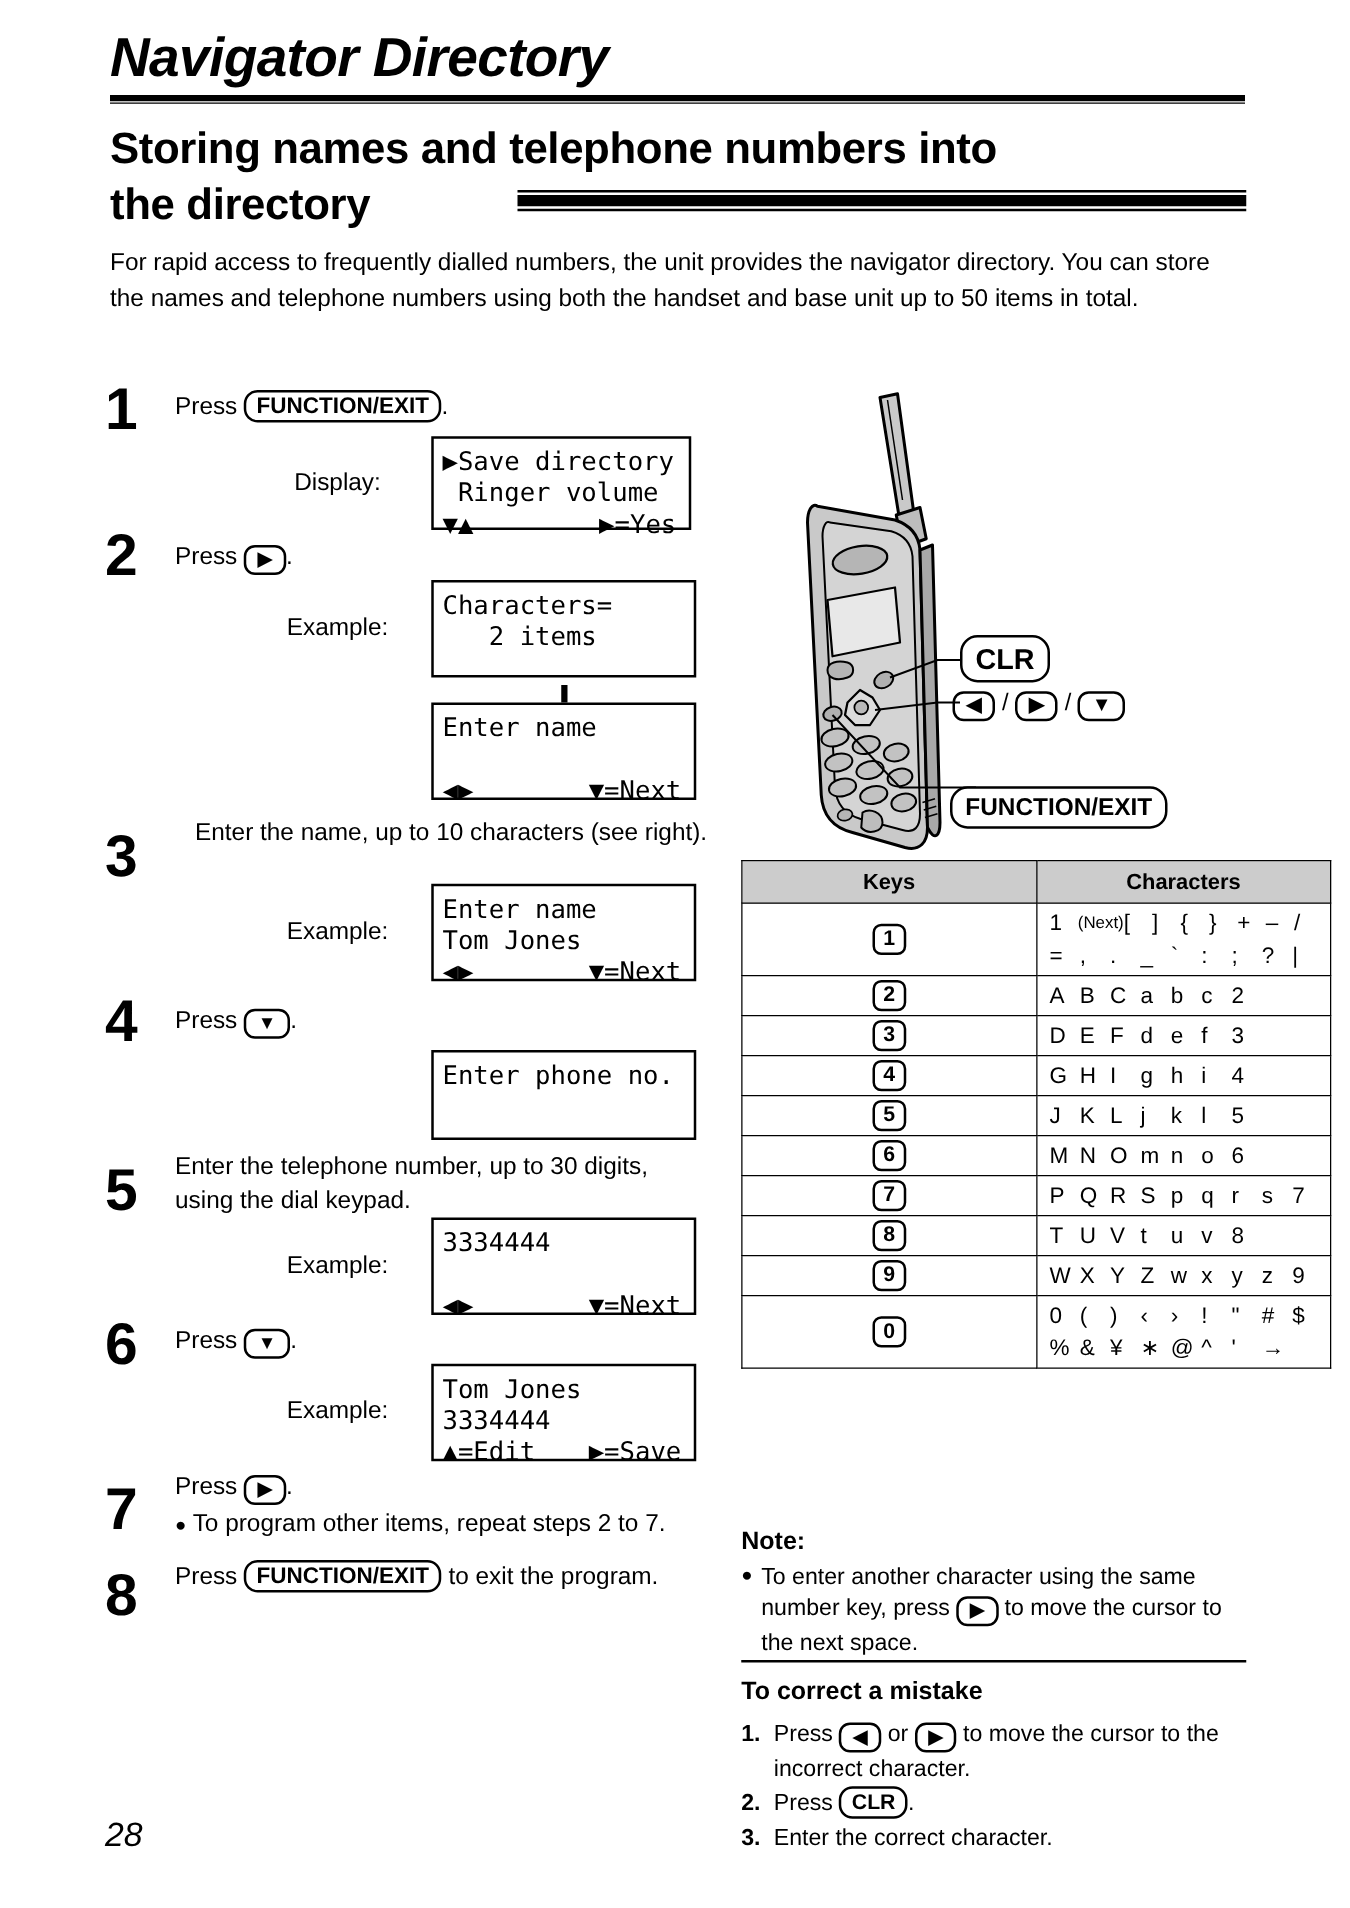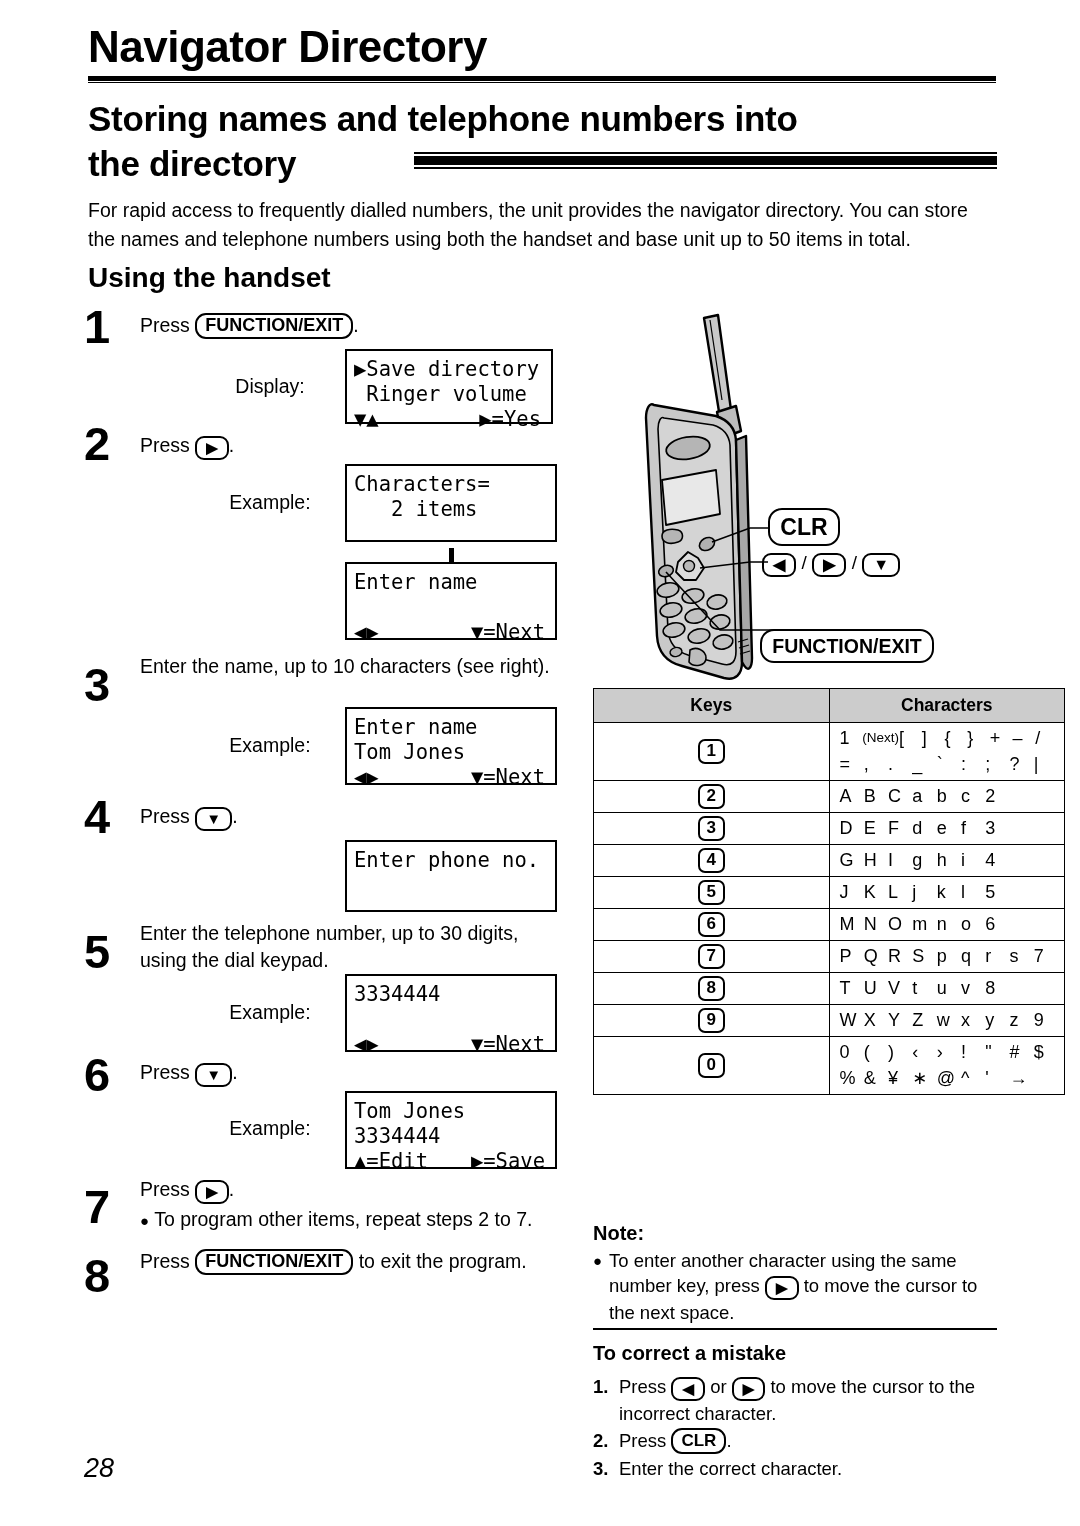--- a/index.html
+++ b/index.html
@@ -11,21 +11,21 @@
     position: relative;
     font-family: "Liberation Sans", sans-serif;
     color: #000000;
     overflow: hidden;
   }
   .page { position: absolute; inset: 0; }
 
   
   .chapter-title {
     position: absolute; left: 88px; top: 22px;
-    font-size: 44px; font-weight: bold; 
+    font-size: 44px; font-weight: bold; font-style: italic;
     letter-spacing: -0.5px;
     white-space: nowrap;
   }
   .chapter-rule {
     position: absolute; left: 88px; top: 76px;
     width: 908px; height: 5px; background: #000;
   }
   .chapter-rule::after{
     content:""; position:absolute; left:0; top:6px;
     width:100%; height:1px; background:#000;
@@ -206,21 +206,20 @@
   <div class="chapter-rule"></div>
 
   <div class="section-title">Storing names and telephone numbers into the directory</div>
   <div class="deco-rule">
       <i class="a"></i>
       <i class="b"></i>
       <i class="c"></i>
     </div>
 
   <div class="intro">For rapid access to frequently dialled numbers, the unit provides the navigator directory. You can store the names and telephone numbers using both the handset and base unit up to 50 items in total.</div>
-  <div class="subhead">Using the handset</div>
 
   <div class="step-num" style="left:84px; top:303px;">1</div>
   <div class="step-text" style="left:140px; top:312px; width:400px;">
     <span>Press</span>
     <span class="keycap">FUNCTION/EXIT</span><span>.</span>
   </div>
   <div class="lbl" style="left:210px; top:374px; width:120px;">Display:</div>
   <div class="lcd" style="left:345px; top:349px; width:208px; height:75px;">
     <div class="row"><span>▶Save directory</span></div>
     <div class="row"><span> Ringer volume</span></div>
@@ -241,21 +240,21 @@
       <span class="shaft"></span>
       <span class="head"></span>
     </div>
   <div class="lcd" style="left:345px; top:562px; width:212px; height:78px;">
     <div class="row"><span>Enter name</span></div>
     <div class="row"><span></span></div>
     <div class="row"><span>◀▶</span><span class="r">▼=Next</span></div>
   </div>
 
   <div class="step-num" style="left:84px; top:661px;">3</div>
-  <div class="step-text" style="left:140px; top:653px; width:410px;">Enter the name, up to 10 characters (see right).</div>
+  <div class="step-text" style="left:156px; top:653px; width:410px;">Enter the name, up to 10 characters (see right).</div>
   <div class="lbl" style="left:210px; top:733px; width:120px;">Example:</div>
   <div class="lcd" style="left:345px; top:707px; width:212px; height:78px;">
     <div class="row"><span>Enter name</span></div>
     <div class="row"><span>Tom Jones</span></div>
     <div class="row"><span>◀▶</span><span class="r">▼=Next</span></div>
   </div>
 
   <div class="step-num" style="left:84px; top:793px;">4</div>
   <div class="step-text" style="left:140px; top:803px; width:300px;">
     <span>Press</span>

